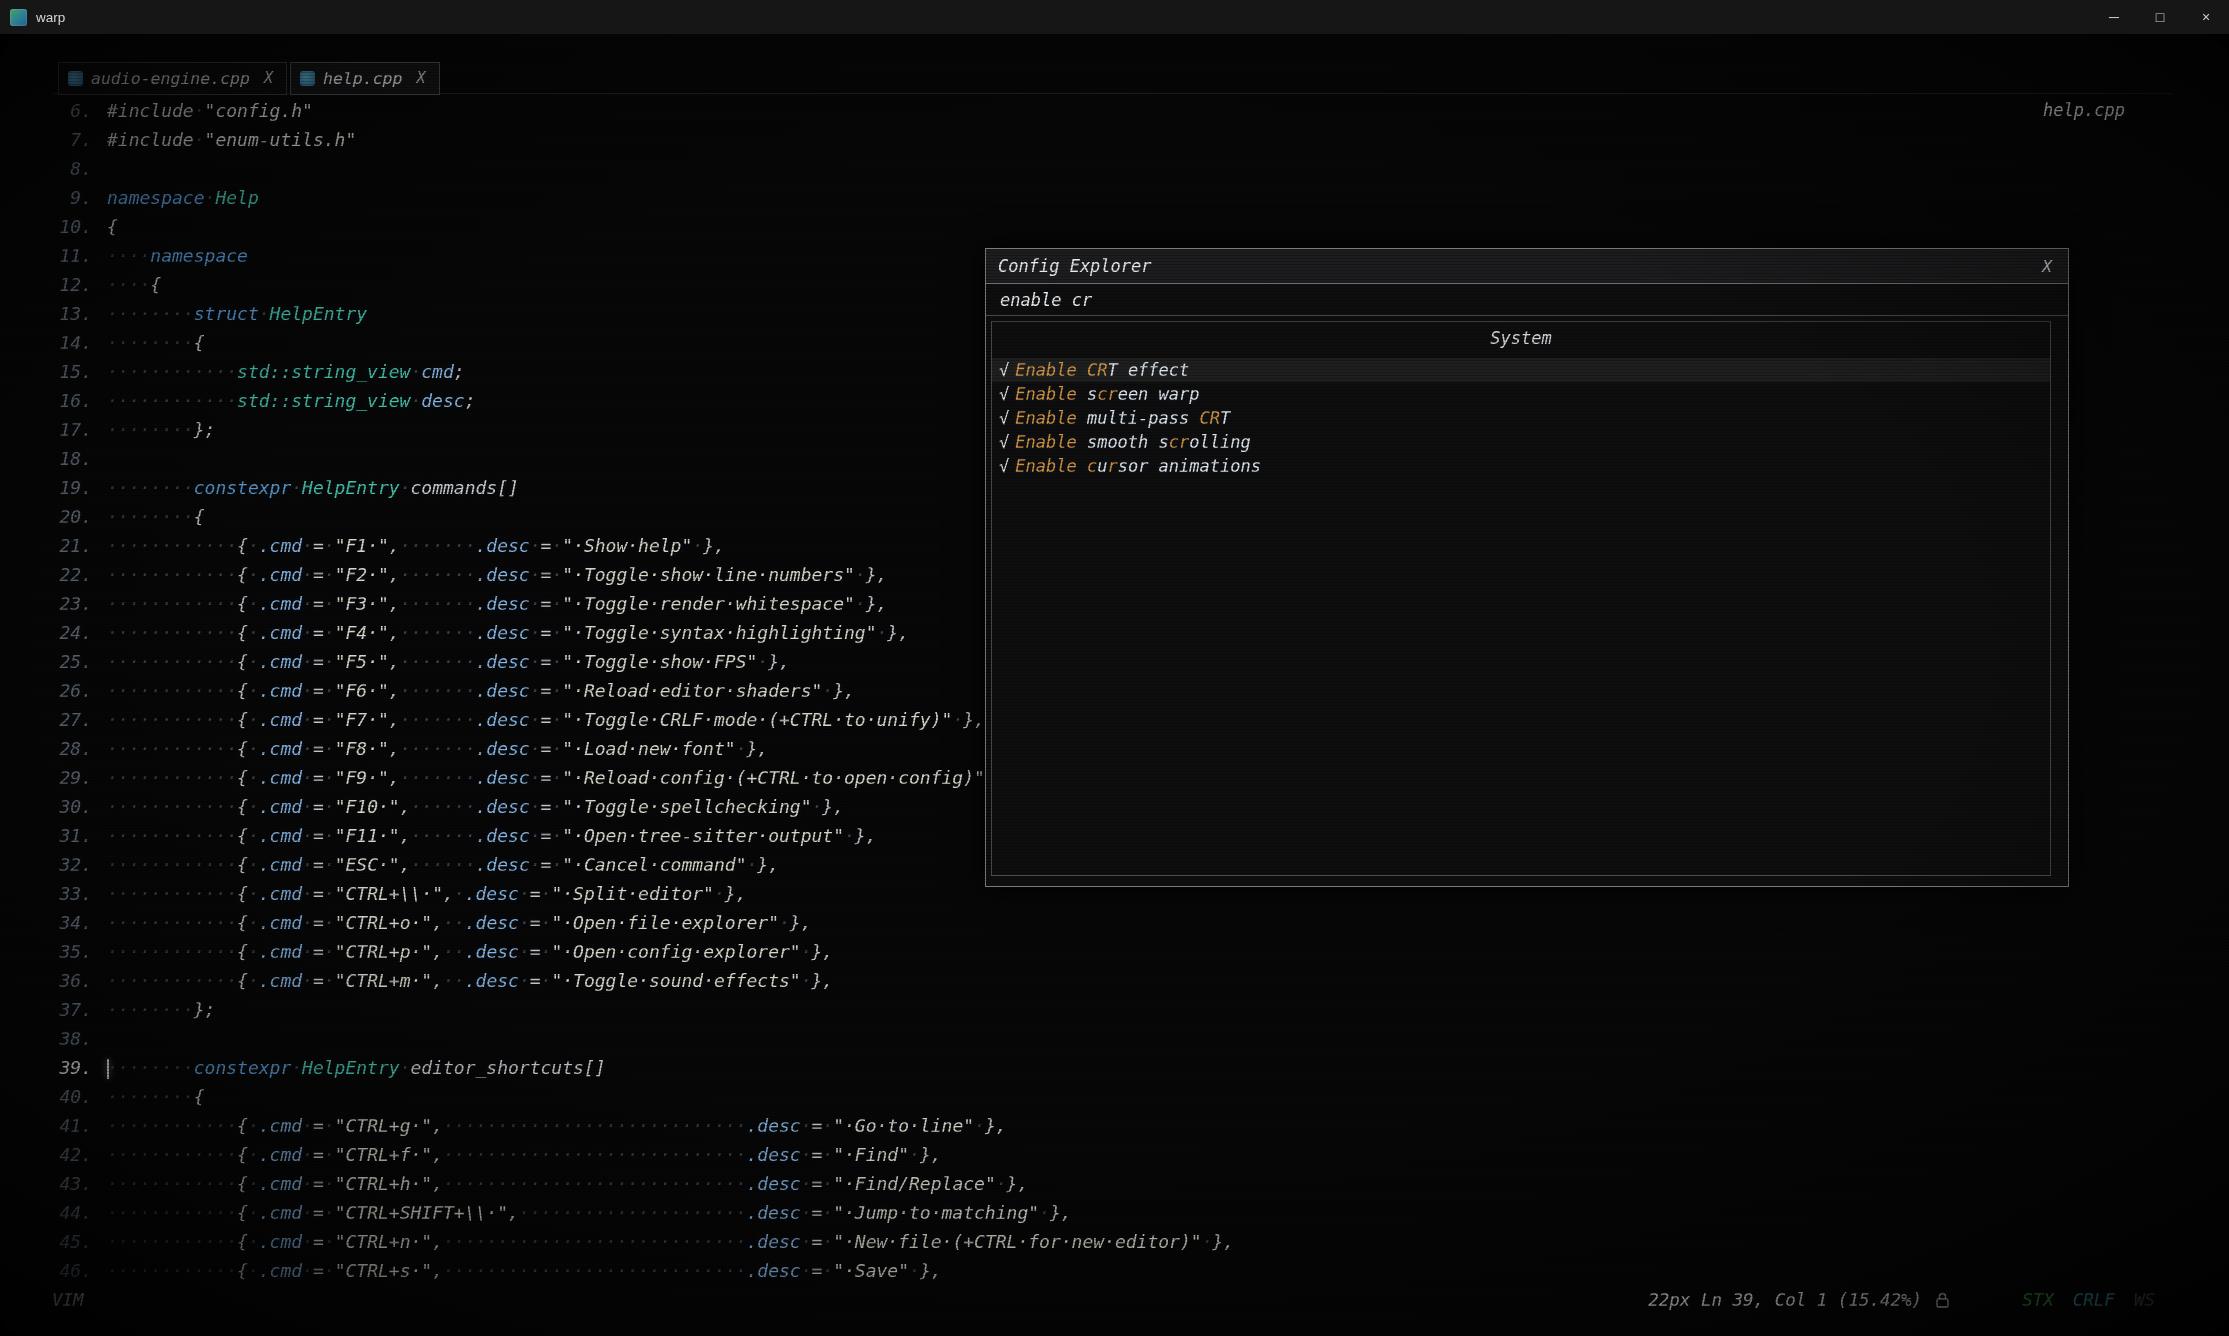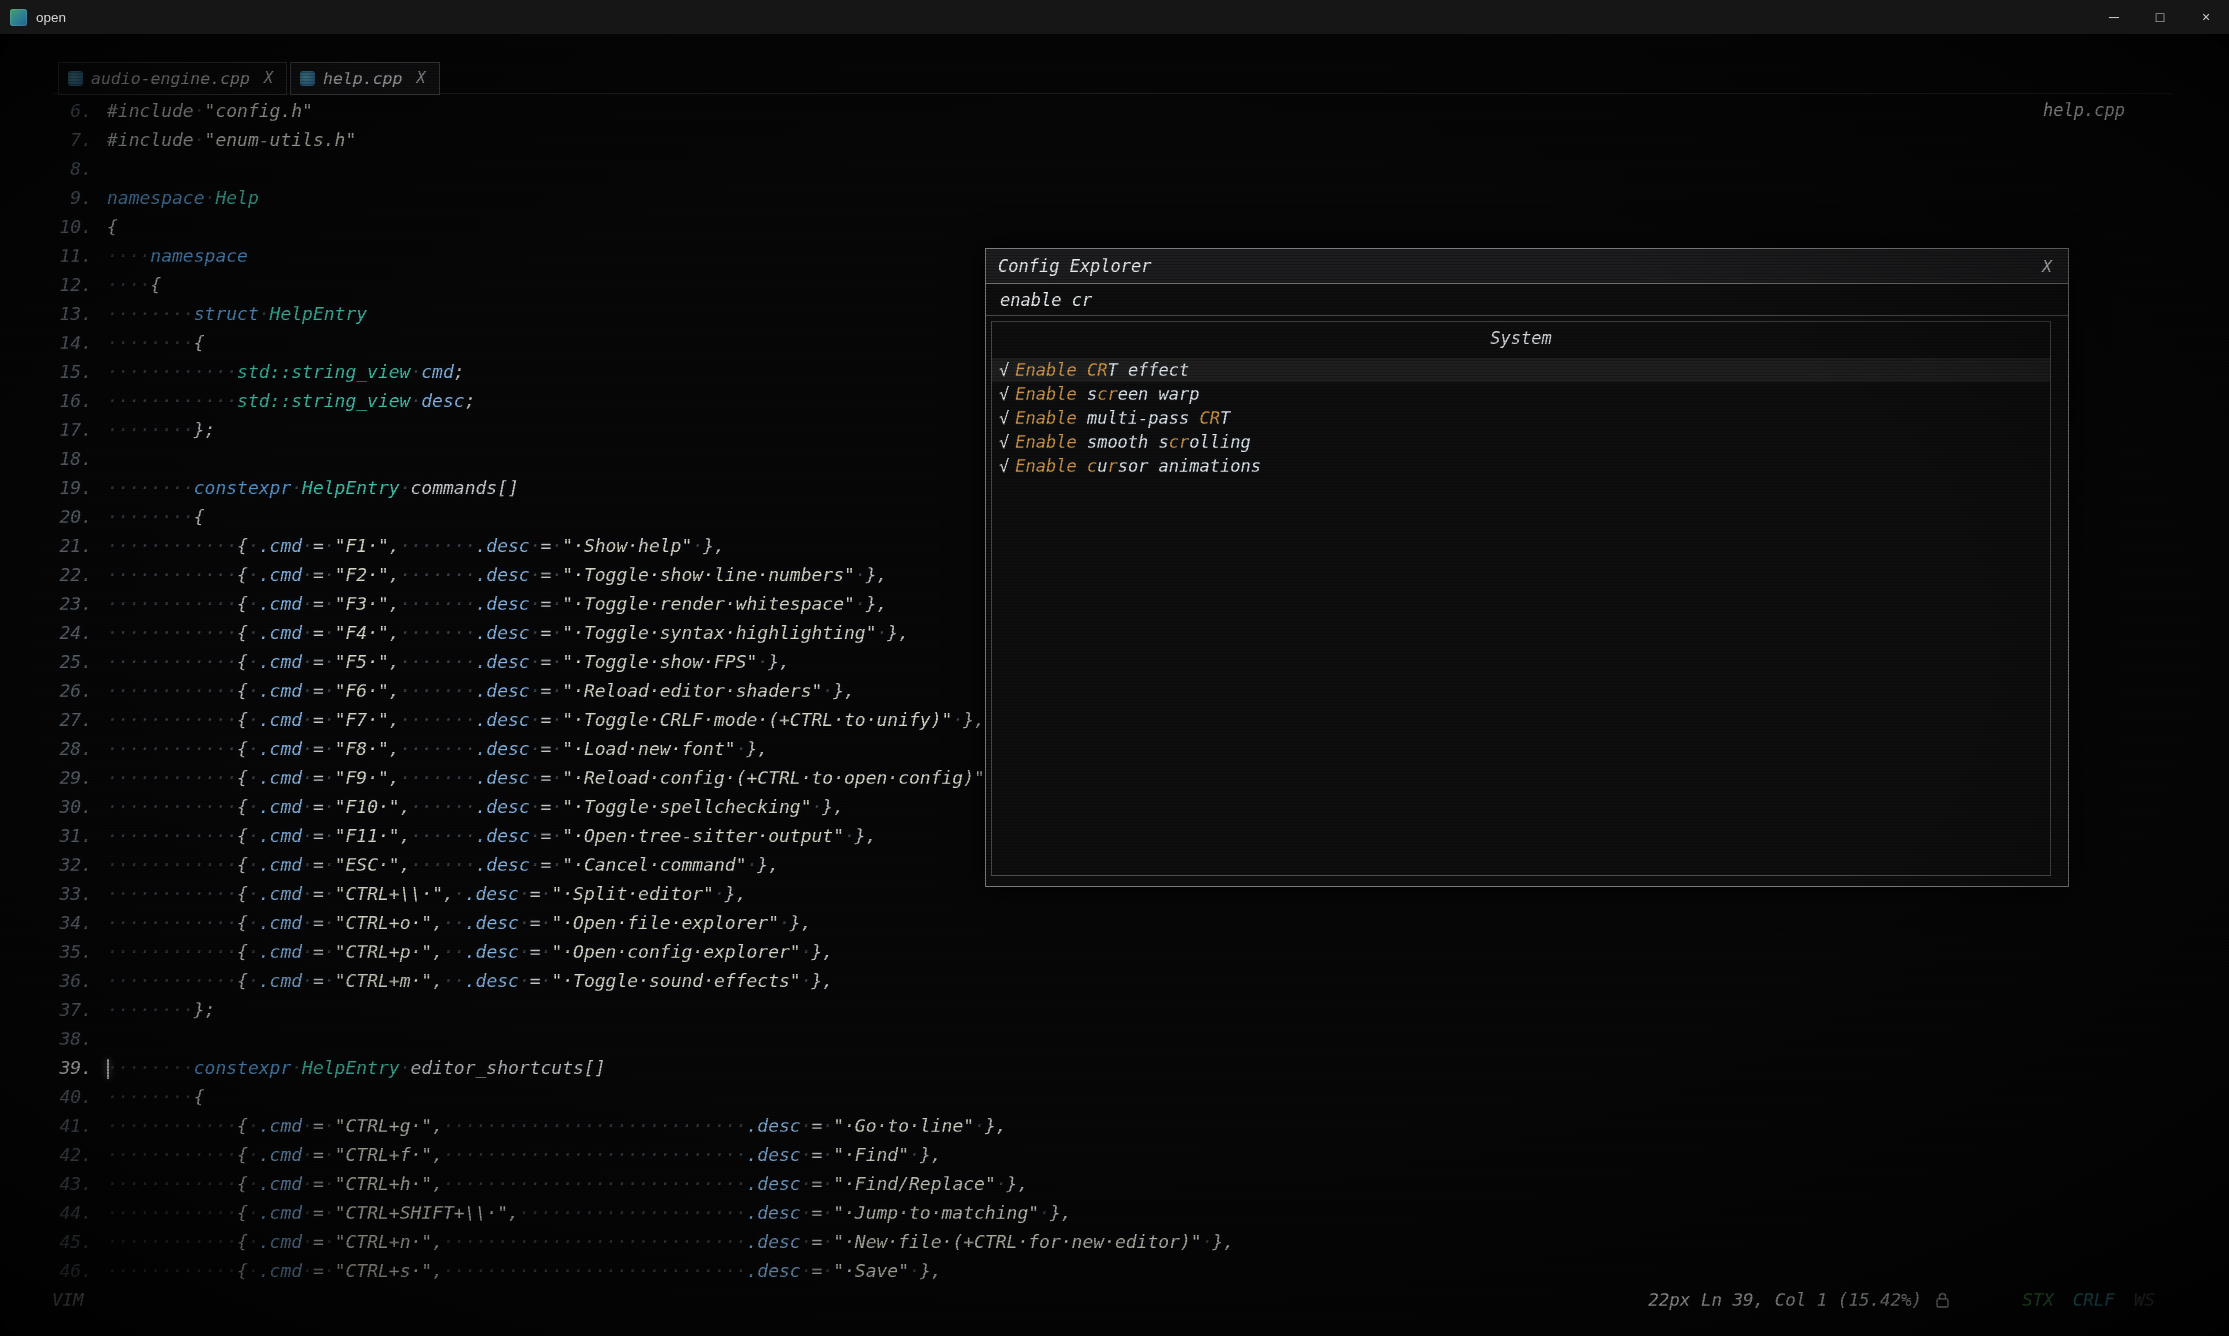--- a/index.html
+++ b/index.html
@@ -67,21 +67,21 @@
   .status-right{position:absolute;right:74px;display:flex;align-items:center;}
   .status-info{color:#e3e3e3;}
   .lock-icon{margin-left:13px;display:inline-flex;}
   .status-indicators{margin-left:72px;display:flex;gap:19px;}
 </style>
 </head>
 <body>
 
 <div class="titlebar">
   <div class="app-icon"></div>
-  <div class="window-title">open</div>
+  <div class="window-title">warp</div>
   <div class="win-controls">
     <div class="win-btn">─</div>
     <div class="win-btn">□</div>
     <div class="win-btn">×</div>
   </div>
 </div>
 
 <div class="screen">
   <div class="top-edge"></div>
 

